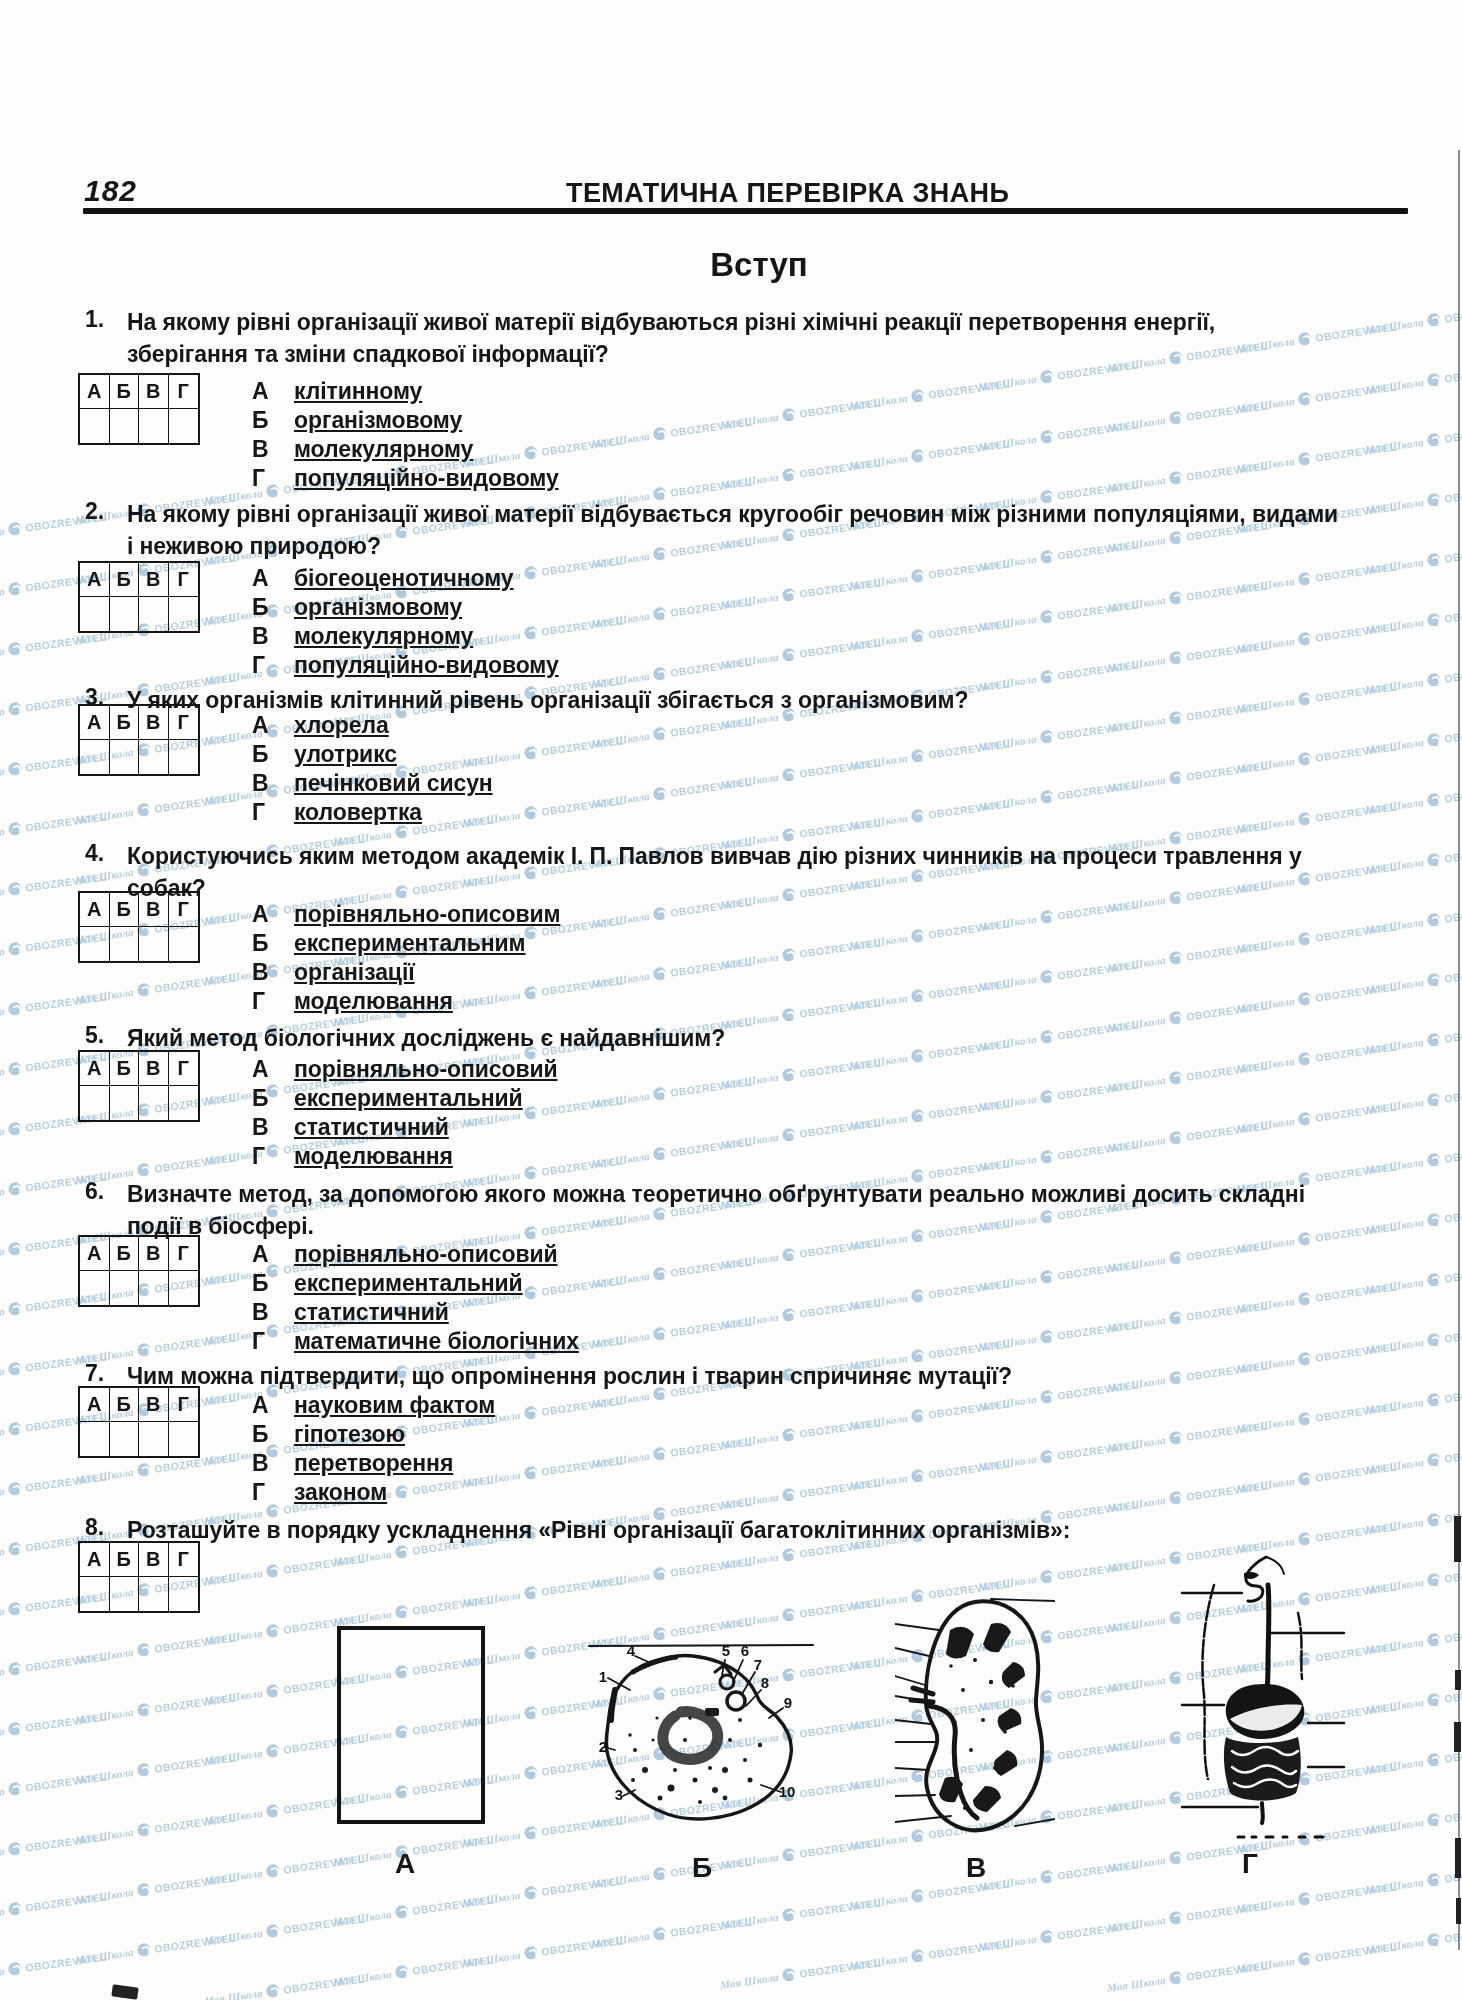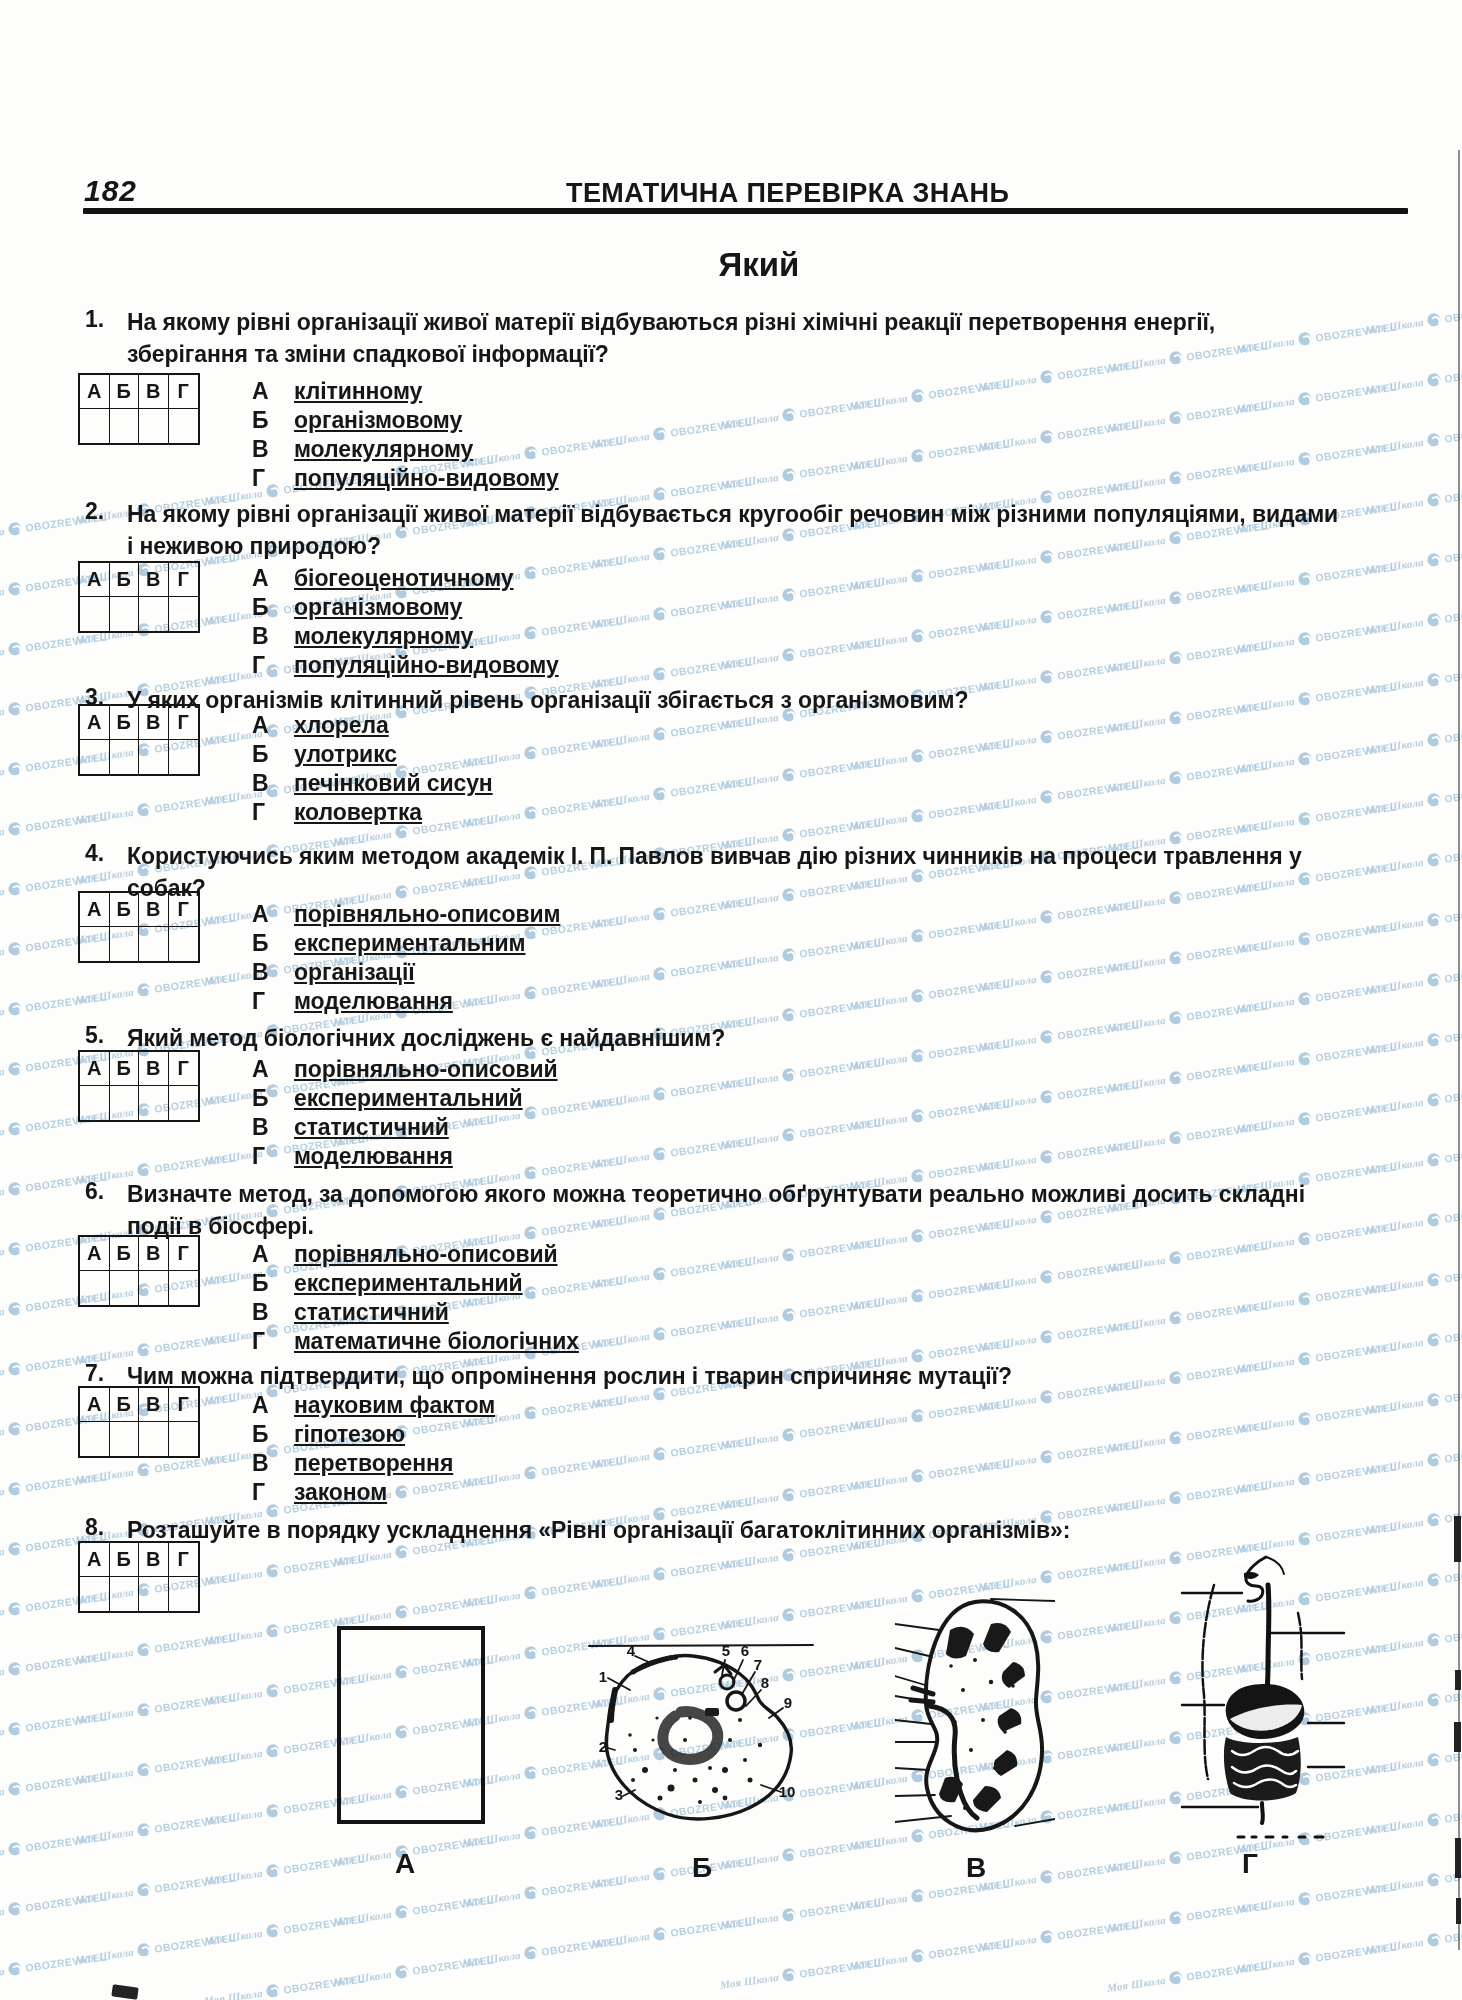--- a/index.html
+++ b/index.html
@@ -1638,21 +1638,21 @@
   </span>
 <span class="wm" style="left: 1365px; top: 1943px;">
     <span class="wm-script">Моя Школа</span>
     <span class="wm-ic"></span>
     <span class="wm-brand">OBOZREVATEL</span>
   </span>
 
 <div class="layer pagenum">182</div>
 <div class="layer htitle">ТЕМАТИЧНА ПЕРЕВІРКА ЗНАНЬ</div>
 <div class="layer hrule"></div>
-<div class="layer stitle">Який</div>
+<div class="layer stitle">Вступ</div>
 
 <div class="fig rectA"></div>
 
 <svg class="fig" style="left:575px;top:1620px" width="245" height="215" viewBox="0 0 245 215">
   <g stroke="#161616" fill="none" stroke-linecap="round">
     <line x1="14" y1="26" x2="238" y2="25" stroke-width="2"></line>
     <path d="M34,96 C36,70 52,50 76,42 C88,38 104,34 118,36 C136,38 152,44 165,54 C176,62 180,72 184,80 C188,88 196,90 202,97 C212,108 218,120 216,134 C213,158 198,176 176,187 C152,199 118,203 92,194 C64,184 40,163 33,136 C29,122 33,108 34,96 Z" stroke-width="3.4" stroke-linejoin="round"></path>
     <path d="M58,52 C70,45 86,39 102,37" stroke-width="5" stroke-dasharray="1.5 2.5"></path>
     <path d="M40,70 C38,80 36,92 36,100" stroke-width="6"></path>
     <path d="M100,96 C88,104 84,120 92,130 C100,140 118,142 130,136 C142,130 146,116 140,106 C134,96 118,90 106,92" stroke="#1d1d1d" stroke-width="11" opacity=".82"></path>

